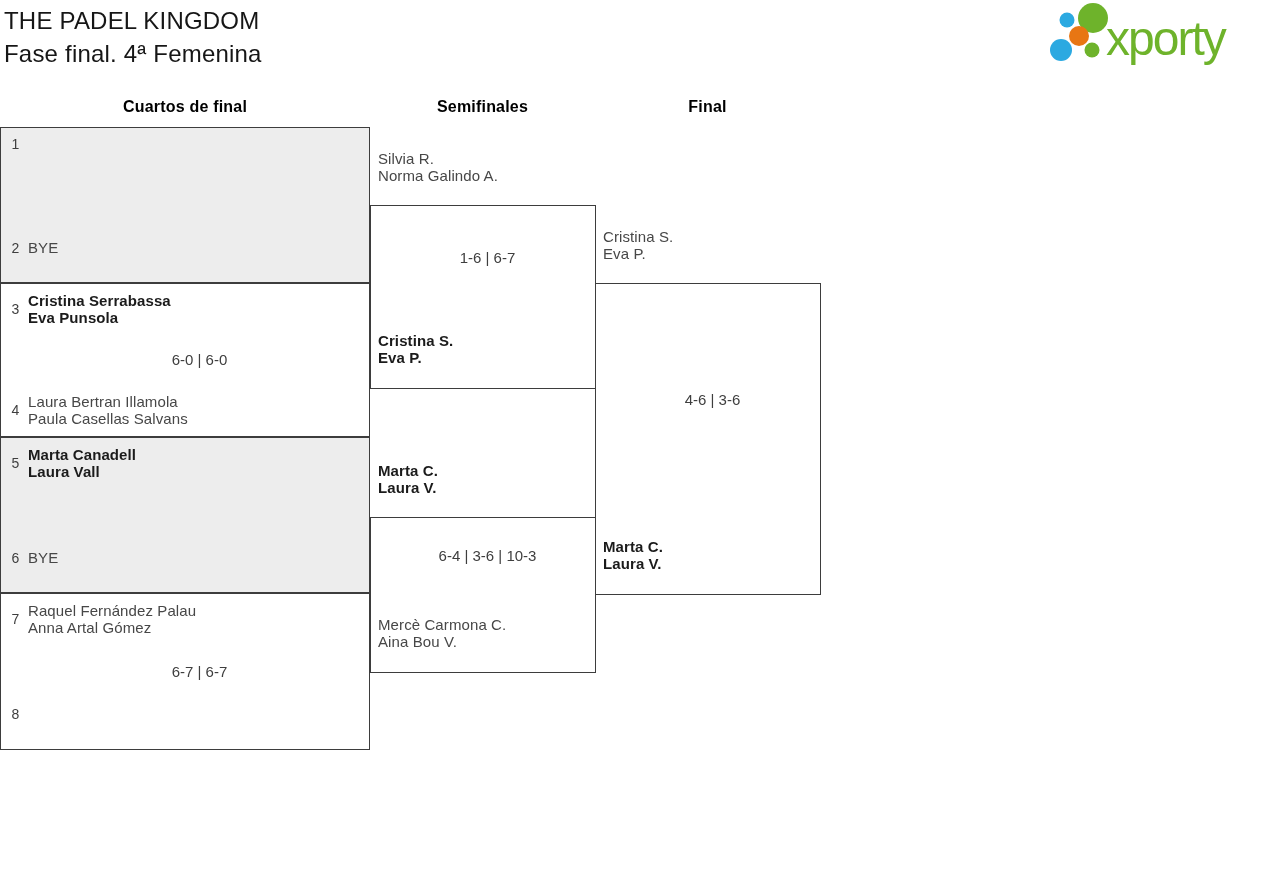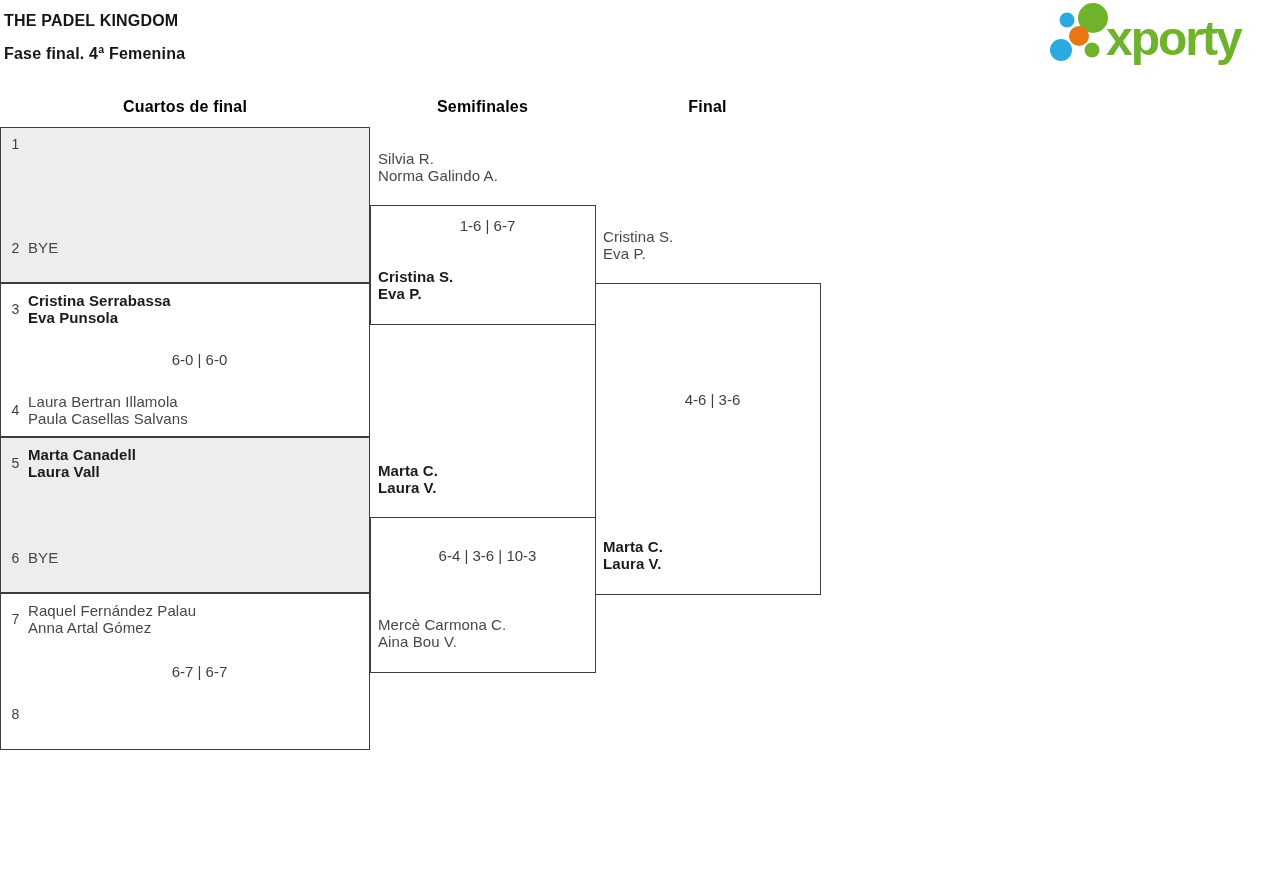--- a/index.html
+++ b/index.html
@@ -3,25 +3,25 @@
 <meta charset="utf-8">
 <style>
   html,body { margin:0; padding:0; background:#fff; }
   .canvas {
     position:relative; width:1280px; height:883px; background:#fff;
     font-family:"Liberation Sans", sans-serif; overflow:hidden;
   }
 
   
   .page-title { position:absolute; left:4px; top:4px; color:#161616;
-    font-size:16px; line-height:33px; font-weight:700; letter-spacing:0.2px; }
+    font-size:24px; line-height:33px; font-weight:400; letter-spacing:0.2px; }
   .logo { position:absolute; left:1046px; top:3px; width:230px; height:68px; text-decoration:none; cursor:pointer; }
   .logo-icon { position:absolute; left:0; top:0; }
   .logo-text { position:absolute; left:60px; top:11px; color:#6eb32b;
-    font-size:48px; line-height:50px; font-weight:700; letter-spacing:-2px; }
+    font-size:48px; line-height:50px; font-weight:400; letter-spacing:-2px; }
 
   
   .round-label { position:absolute; top:98px; text-align:center; color:#000;
     font-size:16px; font-weight:700; letter-spacing:0.2px; }
   .round-label.r1 { left:0; width:370px; }
   .round-label.r2 { left:370px; width:225px; }
   .round-label.r3 { left:595px; width:225px; }
 
   
   .match { position:absolute; box-sizing:border-box; border:1px solid #3d3d3d; }
@@ -134,21 +134,21 @@
         <span>Raquel Fernández Palau</span>
         <span>Anna Artal Gómez</span>
       </span>
     </div>
     <div class="score">6-7 | 6-7</div>
     <div class="slot bottom winner">
       <span class="seed">8</span>
     </div>
   </div>
 
-  <div class="match sf" style="top:205px;height:120px">
+  <div class="match sf" style="top:205px;height:184px">
     <div class="bteam top">
       <span>Silvia R.</span>
       <span>Norma Galindo A.</span>
     </div>
     <div class="score">1-6 | 6-7</div>
     <div class="bteam bottom winner">
       <span>Cristina S.</span>
       <span>Eva P.</span>
     </div>
   </div>

